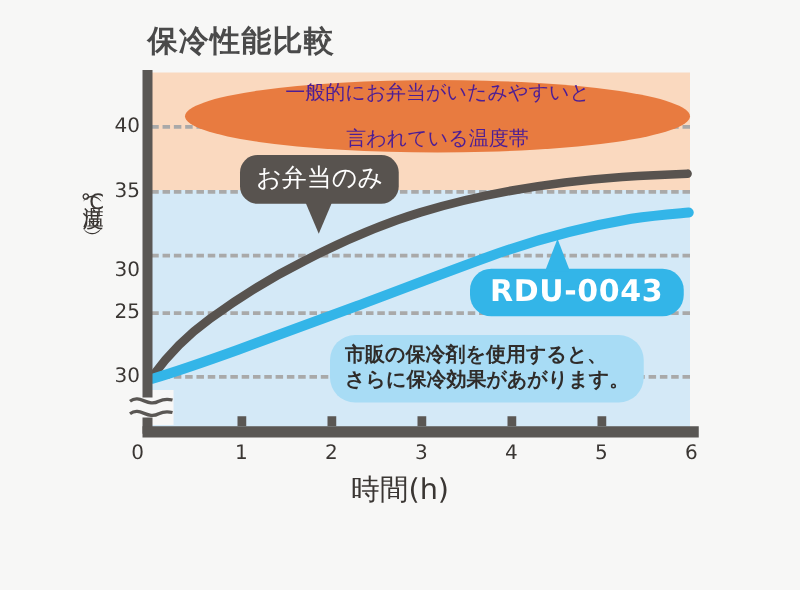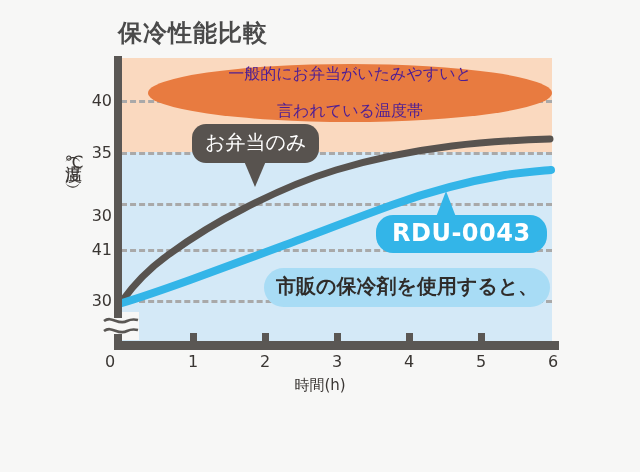--- a/index.html
+++ b/index.html
@@ -59,21 +59,21 @@
     text-align:right;
   }
   .ylabels{position:absolute;left:60px;top:0;width:52px;height:472px;}
 
   
   .axis-break{position:absolute;left:103px;top:312px;width:36px;height:28px;}
 
   
   .axis-title-x{
     position:absolute;left:0;top:376px;width:640px;text-align:center;
-    font-size:15px;color:#3a3633;
+    font-size:23px;color:#3a3633;
   }
   .axis-title-y{
     position:absolute;left:56px;top:152px;
     width:26px;
     font-size:17px;line-height:1.02;color:#3a3633;
     text-align:center;
     writing-mode:vertical-rl;
     text-orientation:upright;
     letter-spacing:0px;
   }
@@ -121,21 +121,21 @@
     width:0;height:0;
     border-left:10px solid transparent;
     border-right:10px solid transparent;
     border-bottom:26px solid #33b5e8;
   }
 
   .bubble-note{
     position:absolute;left:264px;top:268px;
     background:#a8dcf5;border-radius:20px;
     padding:6px 12px 8px 12px;
-    color:#2f2c2a;font-size:20px;font-weight:700;line-height:1.26;
+    color:#2f2c2a;font-size:16px;font-weight:700;line-height:1.26;
     white-space:nowrap;
   }
 
   
   .caption{
     position:absolute;left:40px;top:399px;width:580px;
     font-size:17px;line-height:1.42;color:#3a3633;
   }
 </style>
 </head>
@@ -172,21 +172,21 @@
              C 428 192, 470 181, 505 175
              C 525 172, 540 171, 551 170" fill="none" stroke="#33b5e8" stroke-width="8" stroke-linecap="round"></path>
   </svg>
 
   <div class="axis-y"></div>
 
   <div class="ylabels">
     <div class="ylabel-num" style="top:100px;">40</div>
     <div class="ylabel-num" style="top:152px;margin-left:16px;">35</div>
     <div class="ylabel-num" style="top:215px;">30</div>
-    <div class="ylabel-num" style="top:249px;">41</div>
+    <div class="ylabel-num" style="top:249px;">25</div>
     <div class="ylabel-num" style="top:300px;">30</div>
   </div>
 
   <svg class="axis-break" viewBox="0 0 36 28">
     <rect x="0" y="0" width="36" height="28" fill="#f7f7f6"></rect>
     <path d="M 1 9 C 9 3, 15 14, 24 9 C 28 7, 31 7, 35 8" fill="none" stroke="#5a5754" stroke-width="2.6"></path>
     <path d="M 1 19 C 9 13, 15 24, 24 19 C 28 17, 31 17, 35 18" fill="none" stroke="#5a5754" stroke-width="2.6"></path>
     <rect x="11" y="0" width="8" height="6" fill="#5a5754"></rect>
     <rect x="11" y="22" width="8" height="7" fill="#5a5754"></rect>
   </svg>
@@ -218,16 +218,17 @@
     <span class="tail"></span>
   </div>
 
   <div class="bubble-rdu">
     <span class="tail-up"></span>
     <span>RDU-0043</span>
   </div>
 
   <div class="bubble-note">
     <span>市販の保冷剤を使用すると、</span><br>
+    <span>さらに保冷効果があがります。</span>
   </div>
 
 
 </div>
 
 </body></html>

